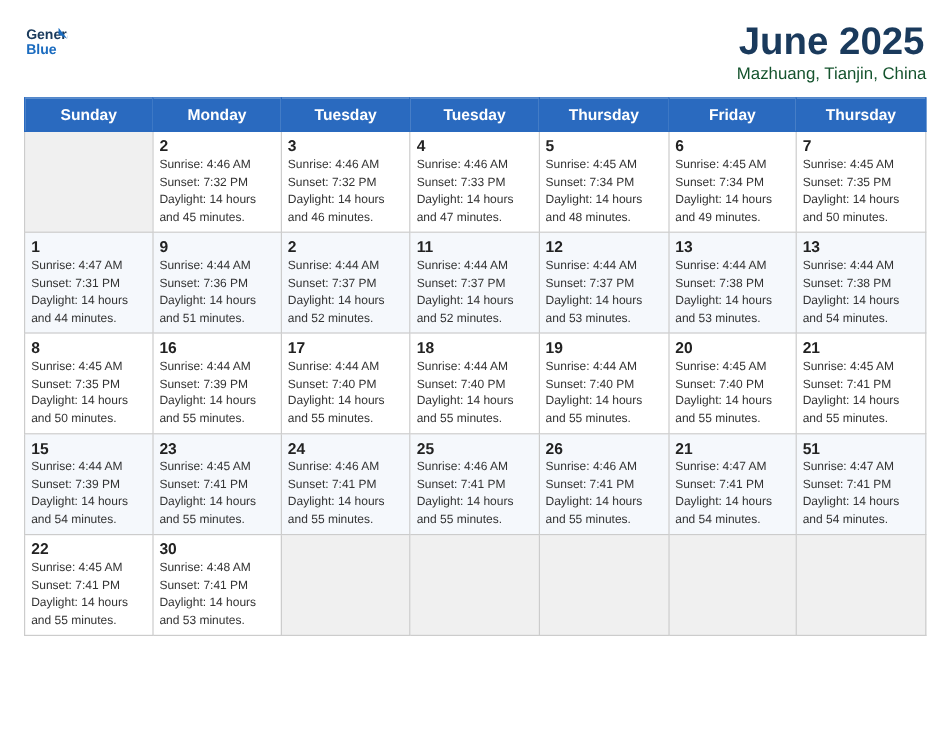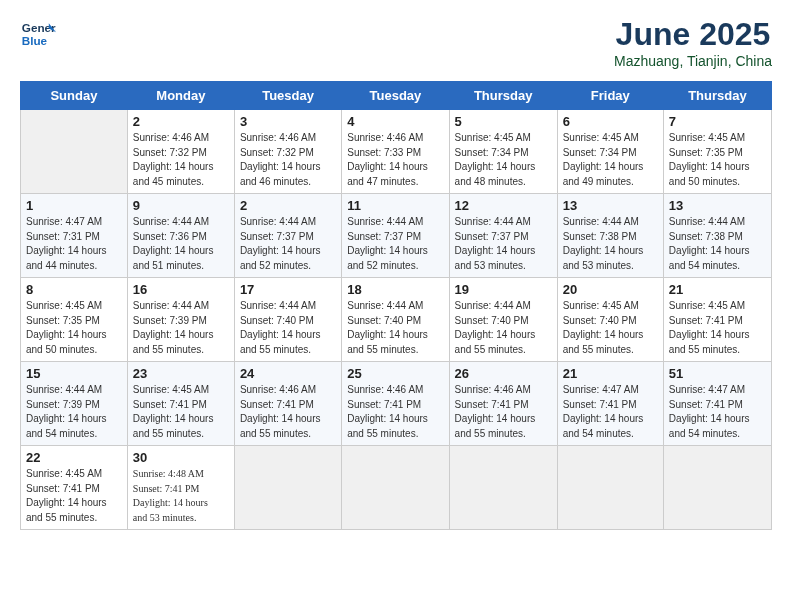--- a/index.html
+++ b/index.html
@@ -316,21 +316,21 @@
         <tr>
           <td>
             <span class="day-num">22</span>
             <div class="day-detail" style="white-space: pre-line;">Sunrise: 4:45 AM
 Sunset: 7:41 PM
 Daylight: 14 hours
 and 55 minutes.</div>
           </td>
           <td>
             <span class="day-num">30</span>
-            <div class="day-detail" style="white-space: pre-line; font-family: Liberation Serif, serif;">Sunrise: 4:48 AM
+            <div class="day-detail" style="white-space: pre-line;">Sunrise: 4:48 AM
 Sunset: 7:41 PM
 Daylight: 14 hours
 and 53 minutes.</div>
           </td>
           <td class="empty-cell"></td>
           <td class="empty-cell"></td>
           <td class="empty-cell"></td>
           <td class="empty-cell"></td>
           <td class="empty-cell"></td>
         </tr>

